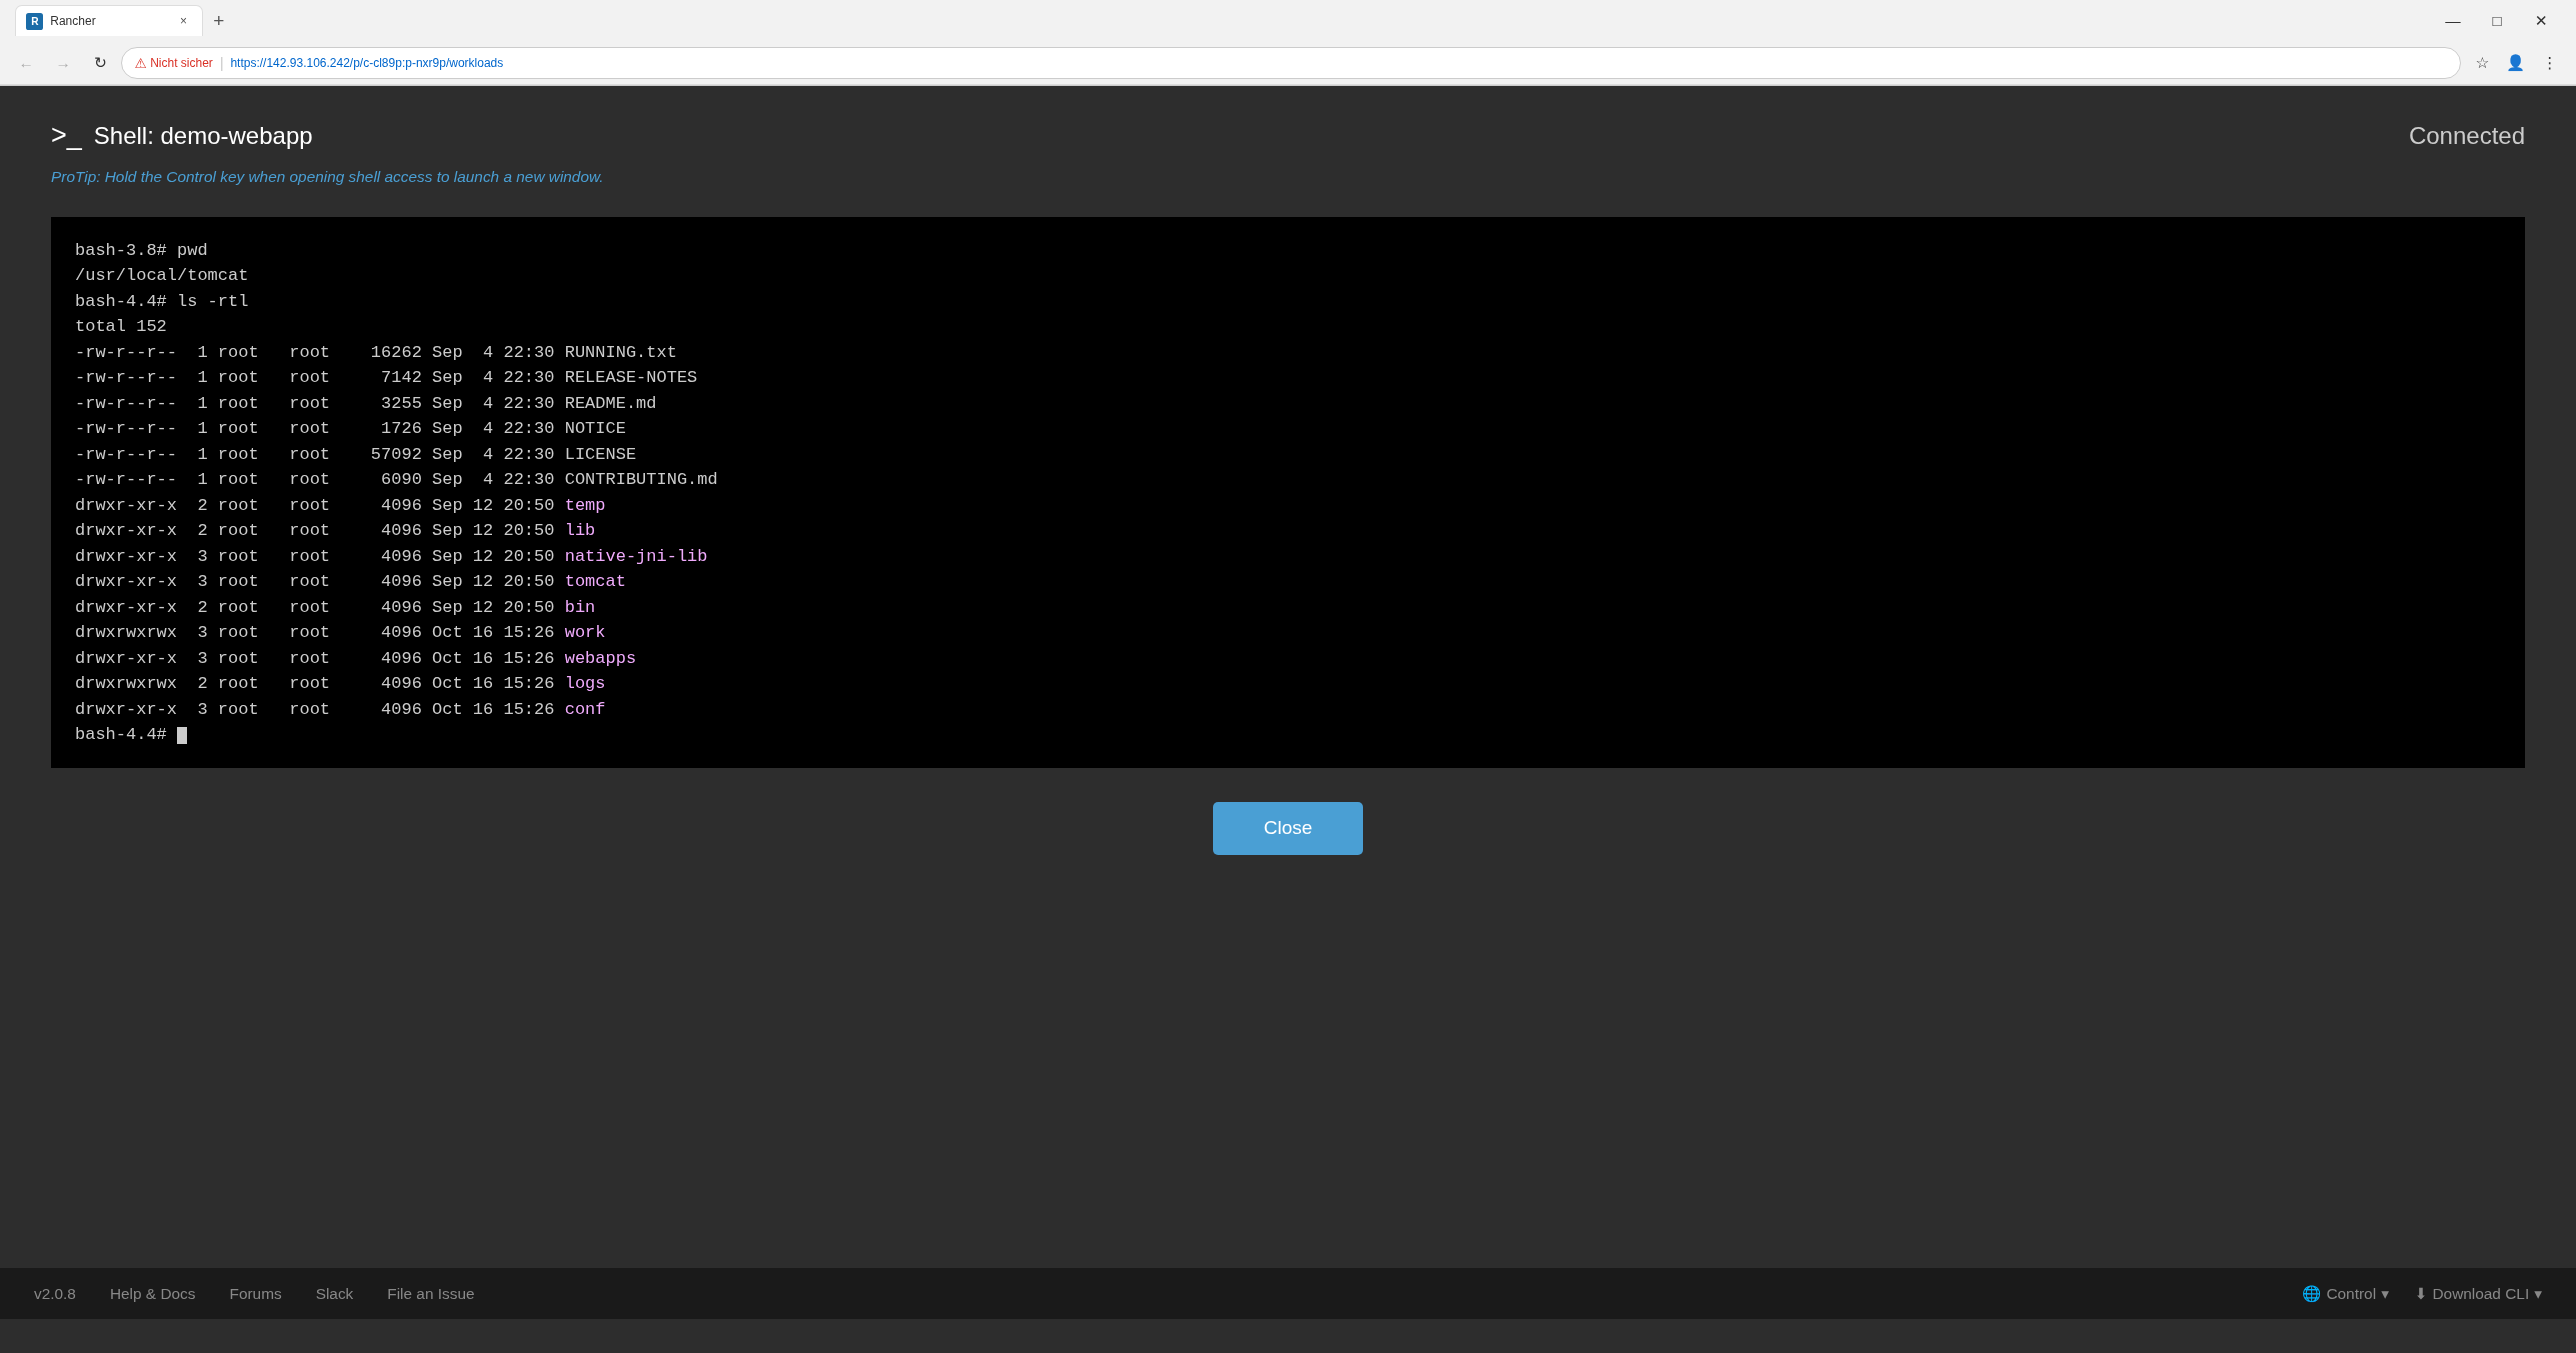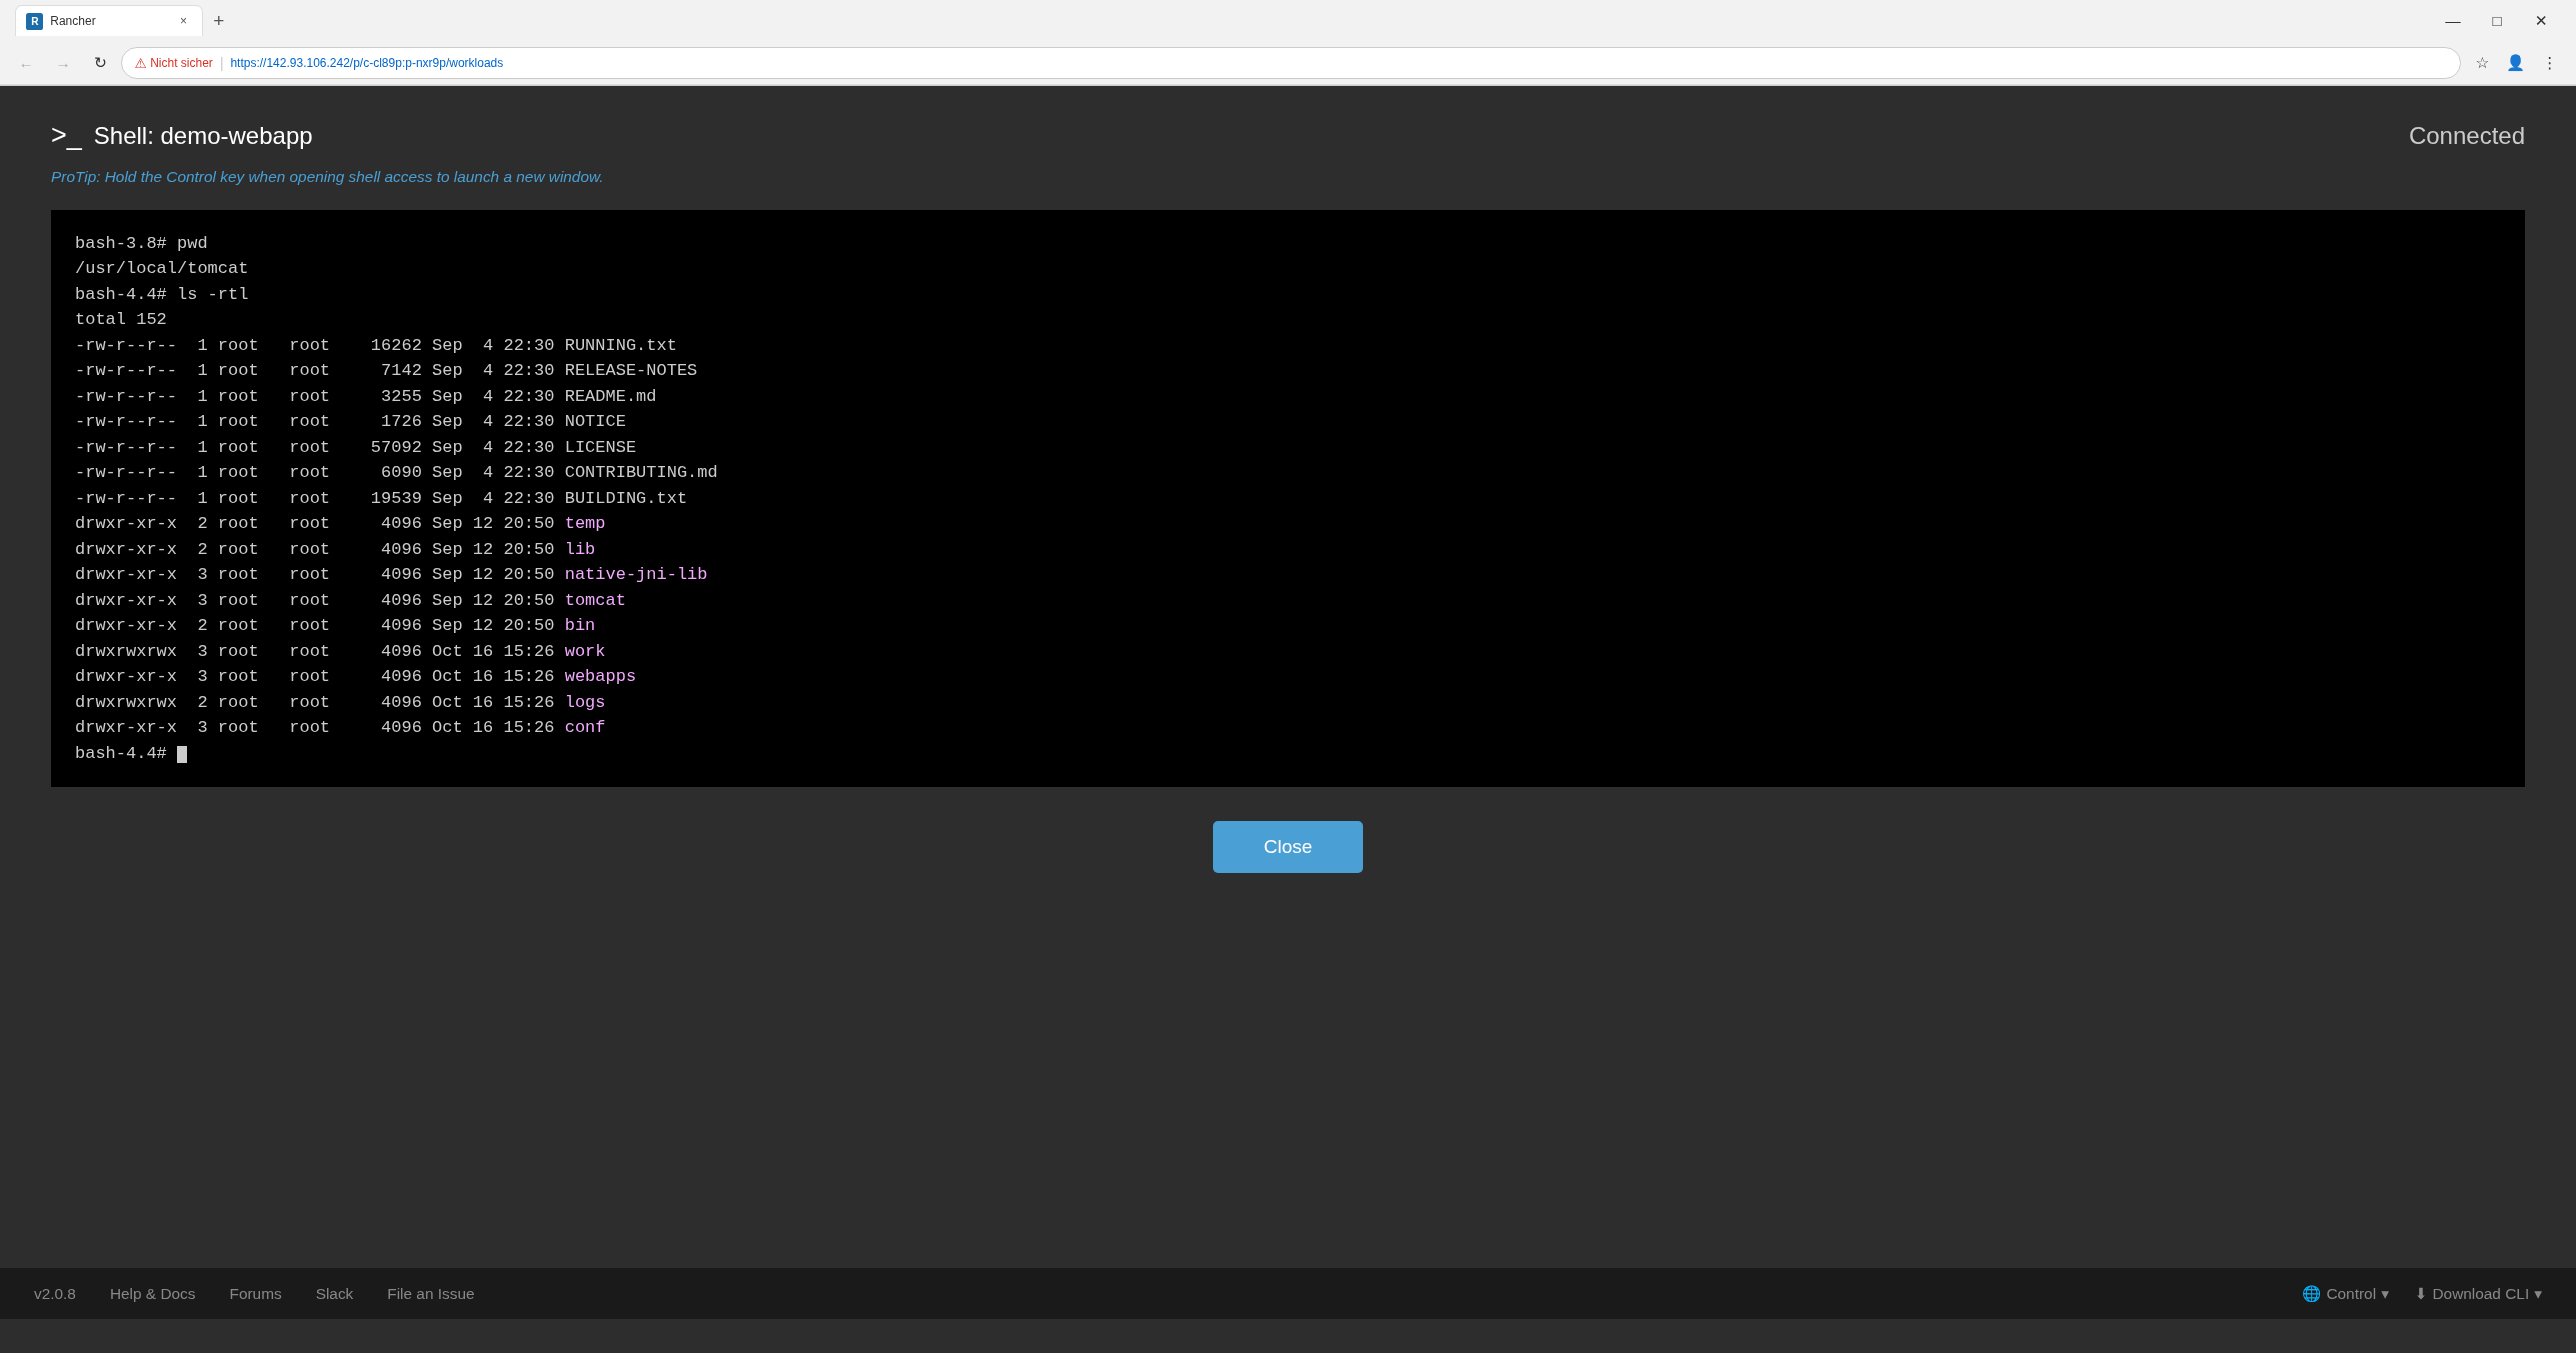--- a/index.html
+++ b/index.html
@@ -209,21 +209,21 @@
     .connected-status {
       color: #ccc;
       font-size: 24px;
       font-weight: 400;
     }
 
     .protip {
       color: #4a9fd4;
       font-size: 15.4px;
       font-style: italic;
-      margin-bottom: 24px;
+      margin-bottom: 31px;
     }
 
     
     .terminal {
       background: #000;
       border: none;
       padding: 20.5px 24px;
       font-family: 'Consolas', 'Courier New', monospace;
       font-size: 17px;
       color: #ccc;
@@ -373,21 +373,20 @@
       <span class="terminal-line">bash-3.8# pwd</span>
       <span class="terminal-line">/usr/local/tomcat</span>
       <span class="terminal-line">bash-4.4# ls -rtl</span>
       <span class="terminal-line">total 152</span>
       <span class="terminal-line">-rw-r--r--  1 root   root    16262 Sep  4 22:30 RUNNING.txt</span>
       <span class="terminal-line">-rw-r--r--  1 root   root     7142 Sep  4 22:30 RELEASE-NOTES</span>
       <span class="terminal-line">-rw-r--r--  1 root   root     3255 Sep  4 22:30 README.md</span>
       <span class="terminal-line">-rw-r--r--  1 root   root     1726 Sep  4 22:30 NOTICE</span>
       <span class="terminal-line">-rw-r--r--  1 root   root    57092 Sep  4 22:30 LICENSE</span>
       <span class="terminal-line">-rw-r--r--  1 root   root     6090 Sep  4 22:30 CONTRIBUTING.md</span>
-      <span class="terminal-line">-rw-r--r--  1 root   root    19539 Sep  4 22:30 BUILDING.txt</span>
       <span class="terminal-line">drwxr-xr-x  2 root   root     4096 Sep 12 20:50 <span class="term-link">temp</span></span>
       <span class="terminal-line">drwxr-xr-x  2 root   root     4096 Sep 12 20:50 <span class="term-link">lib</span></span>
       <span class="terminal-line">drwxr-xr-x  3 root   root     4096 Sep 12 20:50 <span class="term-link">native-jni-lib</span></span>
       <span class="terminal-line">drwxr-xr-x  3 root   root     4096 Sep 12 20:50 <span class="term-link">tomcat</span></span>
       <span class="terminal-line">drwxr-xr-x  2 root   root     4096 Sep 12 20:50 <span class="term-link">bin</span></span>
       <span class="terminal-line">drwxrwxrwx  3 root   root     4096 Oct 16 15:26 <span class="term-link">work</span></span>
       <span class="terminal-line">drwxr-xr-x  3 root   root     4096 Oct 16 15:26 <span class="term-link">webapps</span></span>
       <span class="terminal-line">drwxrwxrwx  2 root   root     4096 Oct 16 15:26 <span class="term-link">logs</span></span>
       <span class="terminal-line">drwxr-xr-x  3 root   root     4096 Oct 16 15:26 <span class="term-link">conf</span></span>
       <span class="terminal-line">bash-4.4# <span class="cursor"></span></span>

